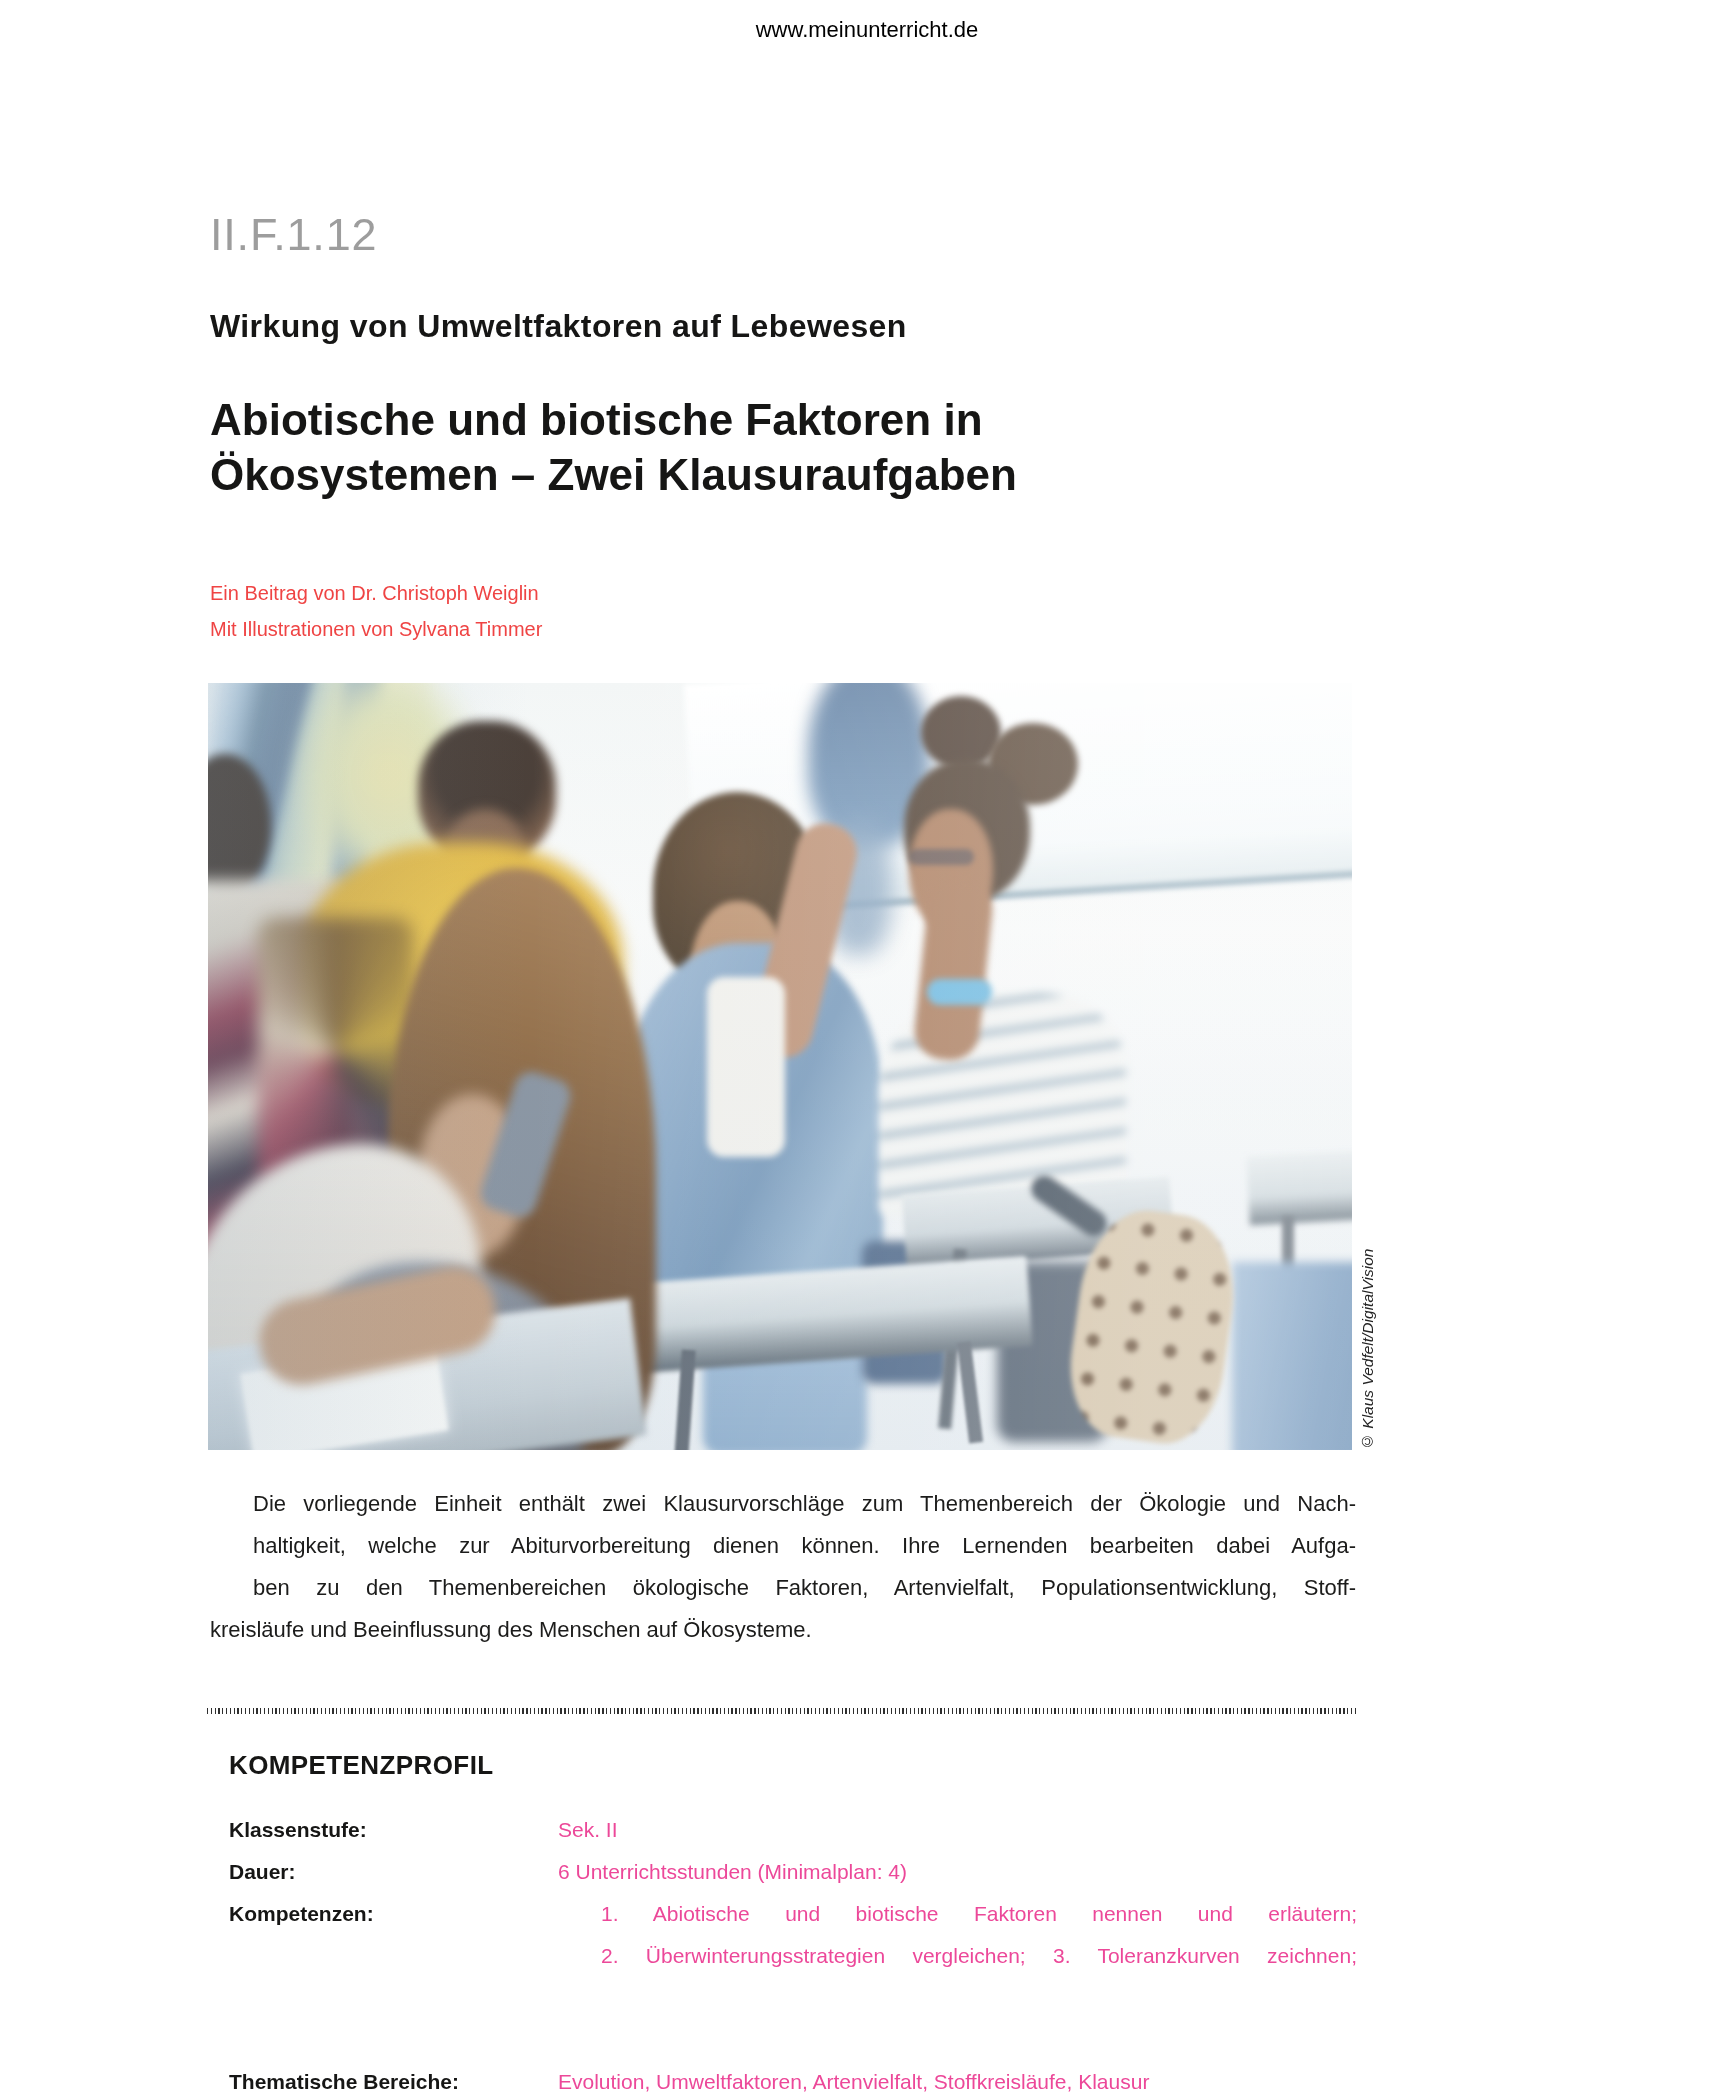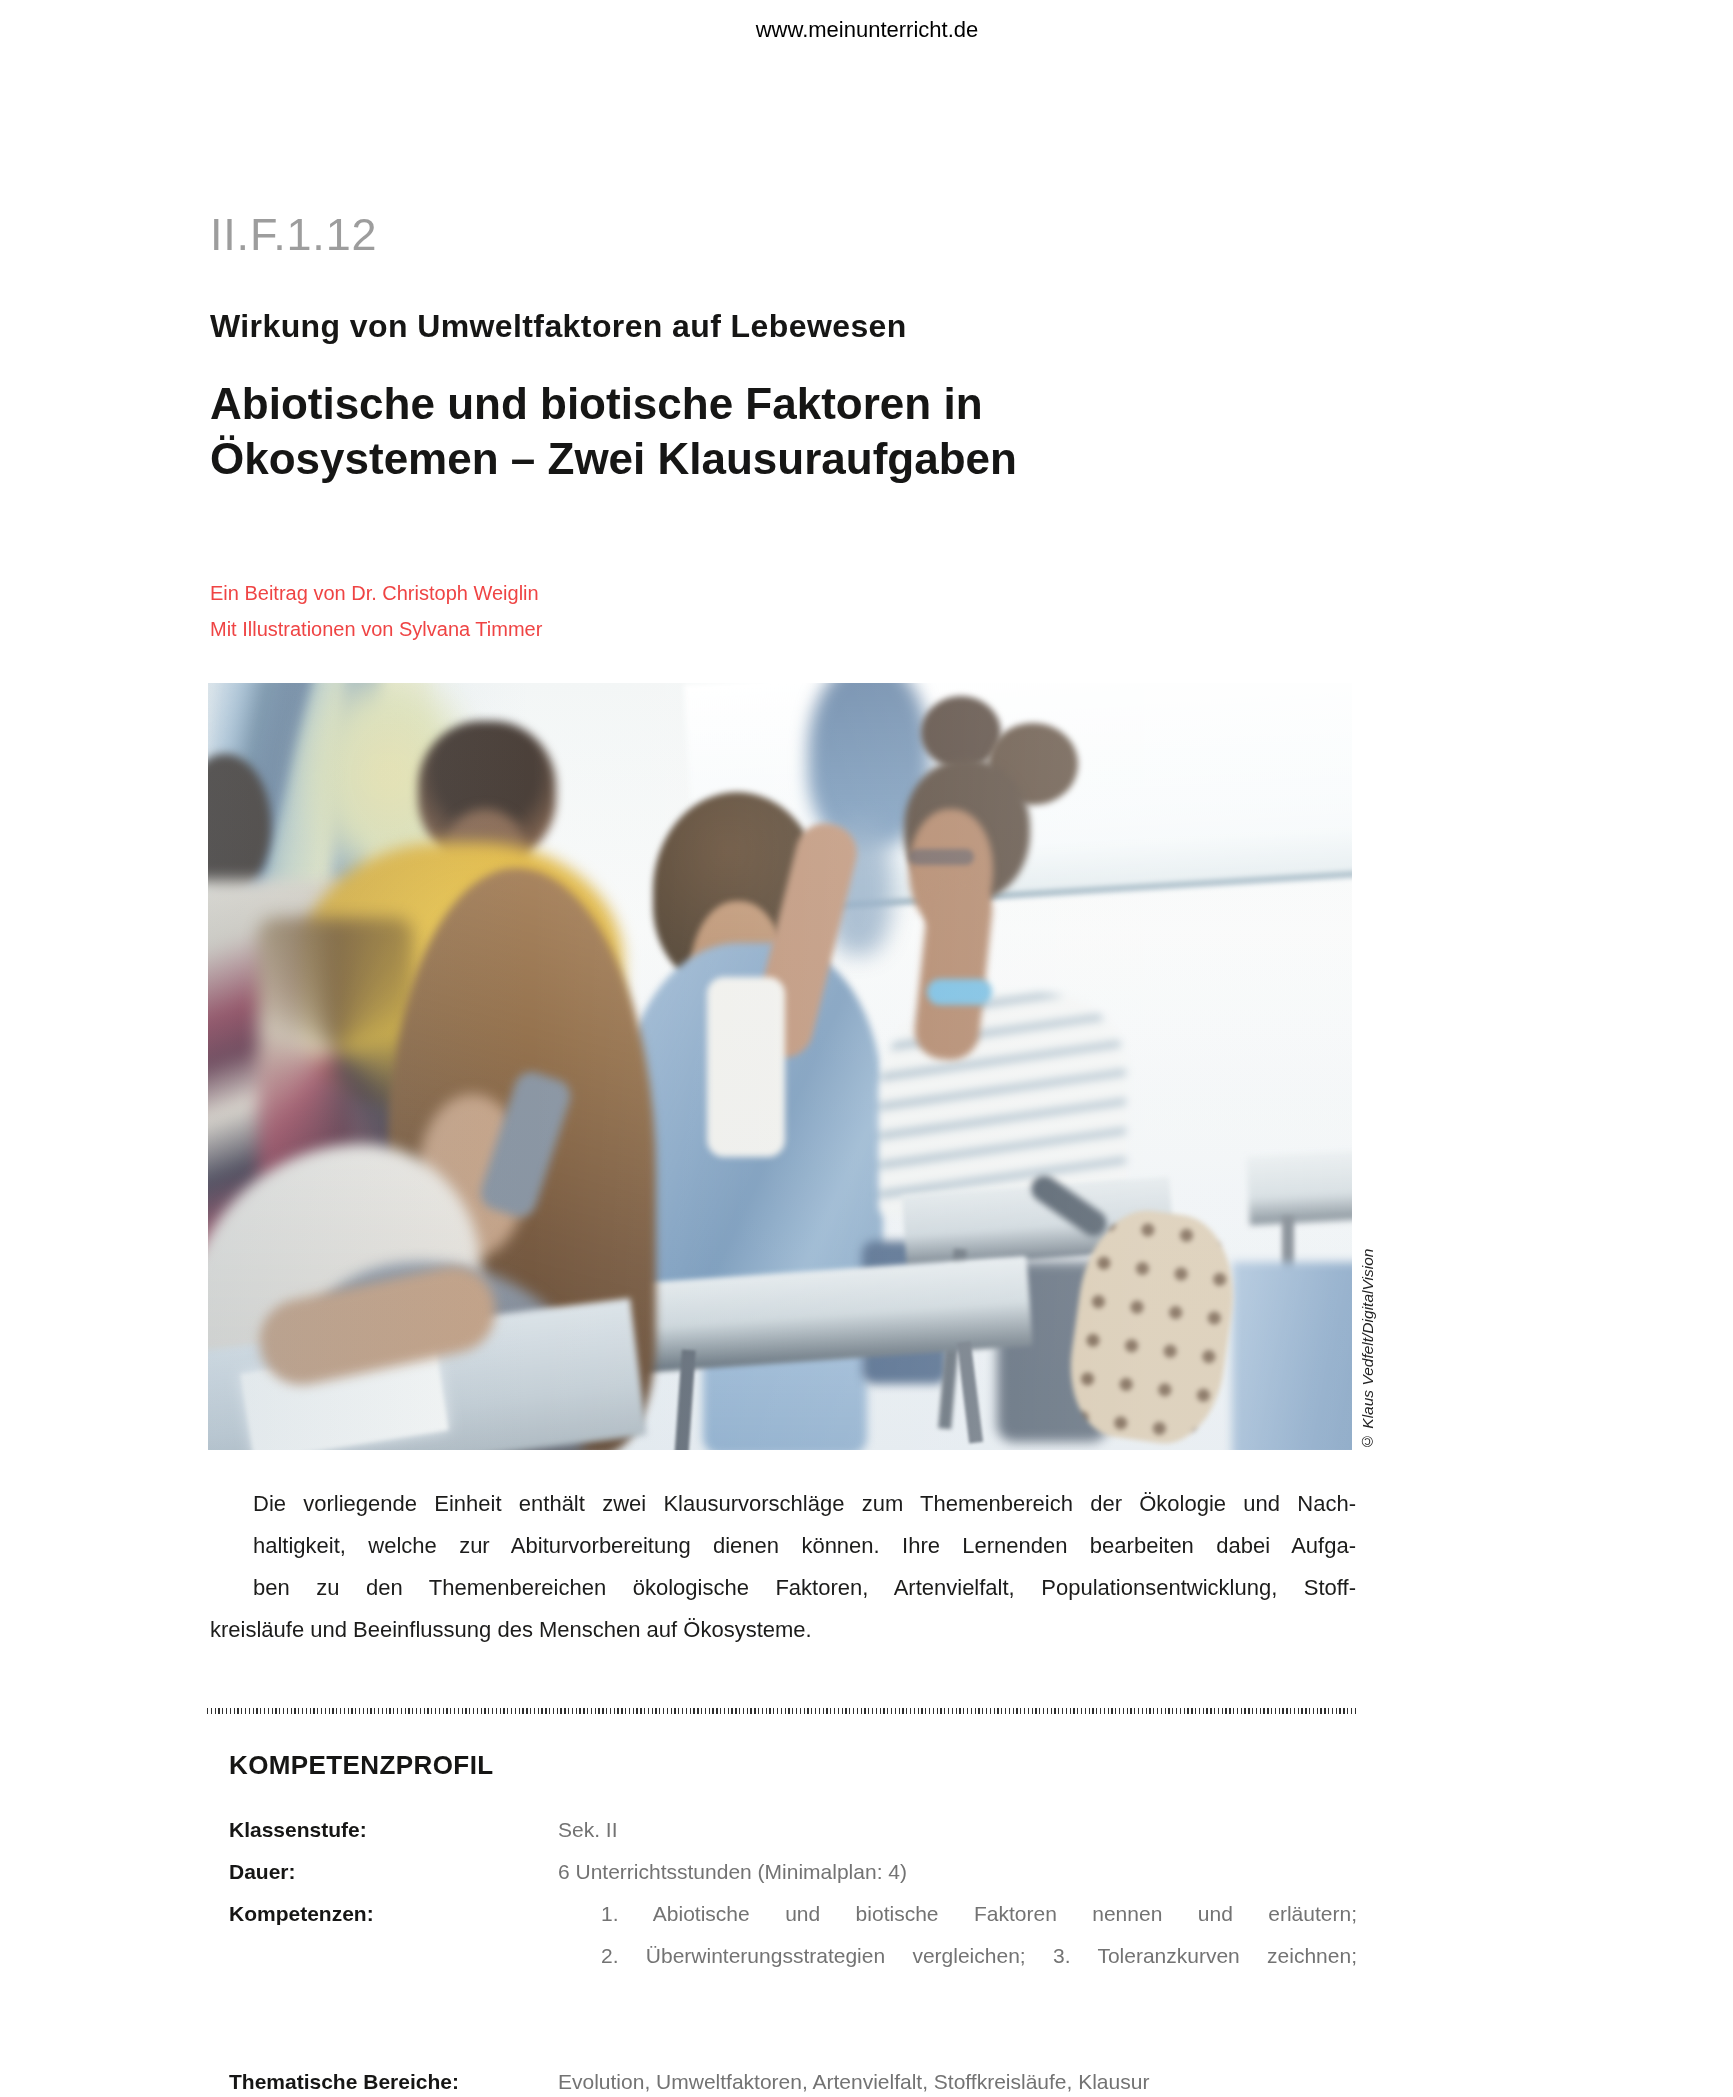--- a/index.html
+++ b/index.html
@@ -3,21 +3,21 @@
 <meta charset="utf-8">
 <style>
   html,body{margin:0;padding:0;background:#ffffff;}
   body{width:1734px;height:2452px;position:relative;overflow:hidden;
        font-family:"Liberation Sans",sans-serif;color:#1d1d1b;}
   .abs{position:absolute;}
 
   .site-header{top:17px;left:0;width:1734px;text-align:center;font-size:22px;color:#000;}
   .doc-code{top:212px;left:210px;font-size:45px;font-weight:400;color:#9d9d9d;letter-spacing:0.8px;line-height:1;}
   .kicker{top:307px;left:210px;font-size:32px;font-weight:700;letter-spacing:0.4px;line-height:1.2;color:#161615;}
-  .title{top:376px;left:210px;width:1217px;font-size:44px;font-weight:700;line-height:55px;color:#161615;}
+  .title{top:392px;left:210px;width:1217px;font-size:44px;font-weight:700;line-height:55px;color:#161615;}
   .byline{top:575px;left:210px;font-size:20px;line-height:36px;color:#ef4444;}
 
   
   .photo{left:208px;top:683px;width:1144px;height:767px;overflow:hidden;
          background:linear-gradient(to bottom,#f1f5f5 0%,#fafbfa 32%,#f3f6f7 62%,#e7edf1 100%);}
   .photo .sh{position:absolute;}
   .ph-window{left:-12.6px;top:-12.6px;width:218px;height:424px;filter:blur(7.6px);transform:skewX(-5deg);
     background:linear-gradient(97deg,#e8f0f4 0%,#a9c3d7 12%,#5f7d95 22%,#88a8bf 30%,#c8d8c8 42%,#e6e9c2 56%,#f3f0d2 66%,#eef0e0 80%,#fafaf2 100%);}
   .ph-frame1{left:34px;top:-29px;width:34px;height:336px;background:#66809a;transform:rotate(14deg);filter:blur(5.9px);}
   .ph-frame2{left:126px;top:-21px;width:36px;height:357px;background:#8aa7bd;transform:rotate(4deg);filter:blur(6.7px);}
@@ -98,21 +98,21 @@
   .intro{top:1483px;left:210px;width:1146px;font-size:22px;line-height:42px;color:#1c1c1b;}
   .just{text-align:justify;text-align-last:justify;margin-left:43px;}
 
   .rule{left:207px;width:1150px;height:5.9px;
     background:repeating-linear-gradient(to right,#2f2f2f 0 1.3px,rgba(0,0,0,0) 1.3px 3.8px);}
   .rule1{top:1708px;}
 
   .kp-heading{top:1750px;left:229px;font-size:26px;font-weight:700;letter-spacing:0.4px;color:#161615;}
   .kp-row{left:0;width:1734px;font-size:21px;line-height:42px;}
   .kp-label{position:absolute;left:229px;top:0;font-weight:700;white-space:nowrap;color:#161615;}
-  .kp-value{position:absolute;left:558px;top:0;width:799px;color:#737373;}
+  .kp-value{position:absolute;left:558px;top:0;width:799px;color:#ec4899;}
   .row1{top:1809px;} .row2{top:1851px;} .row3{top:1893px;} .row4{top:2061px;}
 </style>
 </head>
 <body>
 
 <div class="abs site-header">www.meinunterricht.de</div>
 
 <div class="abs doc-code">II.F.1.12</div>
 
 <div class="abs kicker">Wirkung von Umweltfaktoren auf Lebewesen</div>

